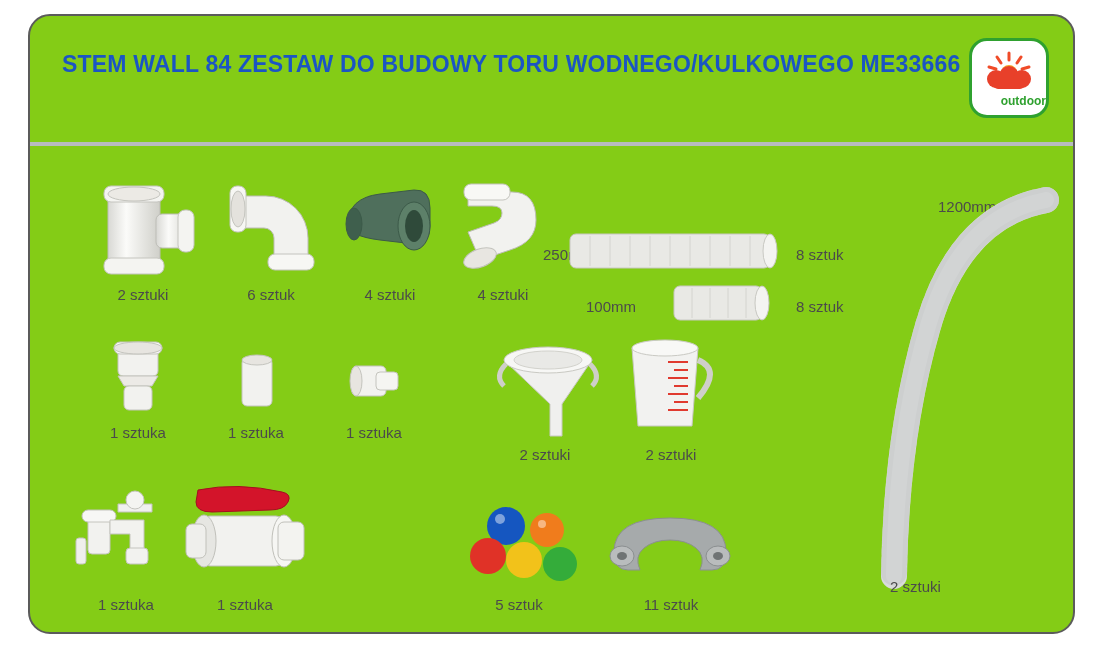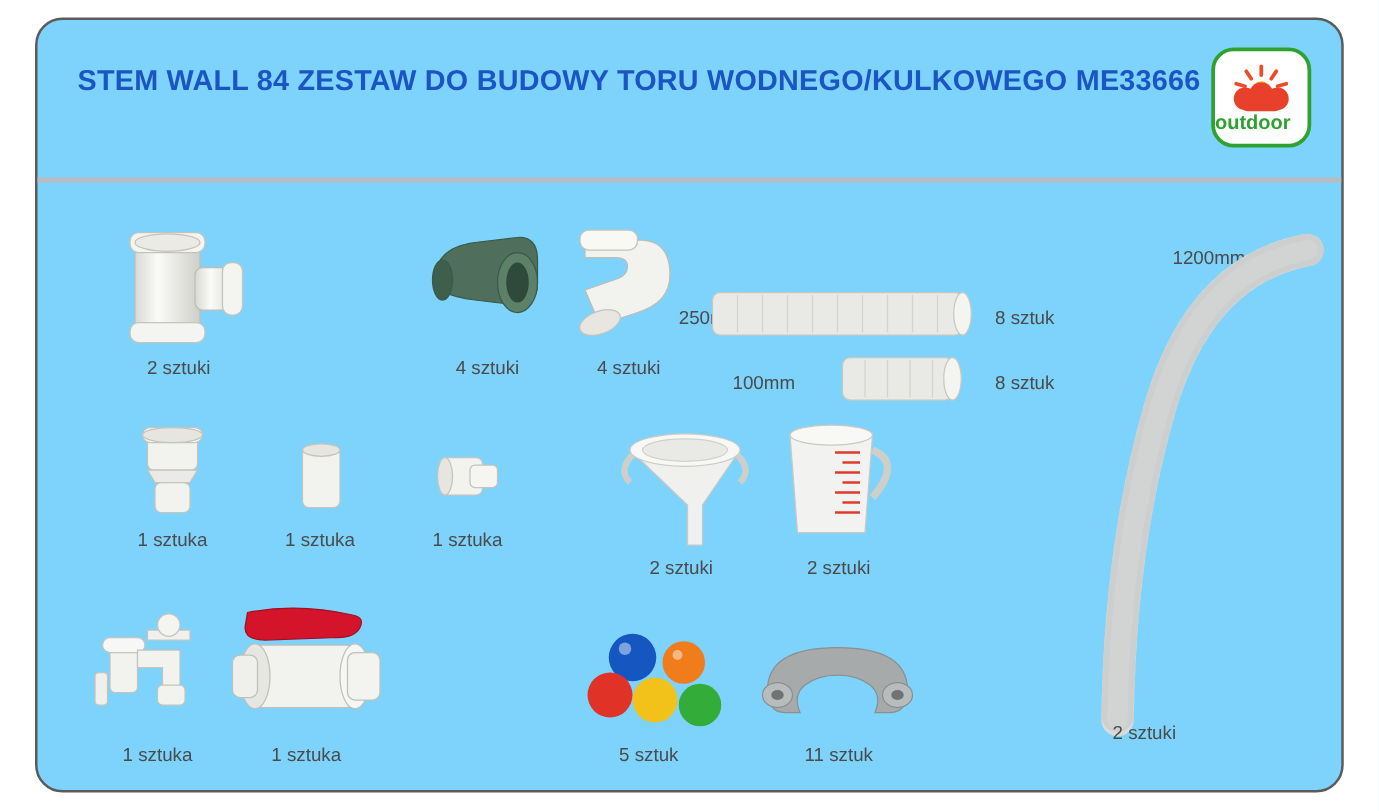--- a/index.html
+++ b/index.html
@@ -21,21 +21,21 @@
   }
   .card {
     position: absolute;
     left: 28px;
     top: 14px;
     width: 1047px;
     height: 620px;
     border: 2px solid #5b5b5b;
     border-radius: 22px;
     box-sizing: border-box;
-    background: #7dd3fc;
+    background: #84cc16;
     padding-left: 27px;
   }
   .header {
     position: absolute;
     left: 0;
     top: 0;
     width: 100%;
     height: 126px;
   }
   .title {
@@ -72,23 +72,23 @@
     position: absolute;
     left: 50%;
     top: 10px;
     transform: translateX(-50%);
   }
   .outdoor-badge .badge-label {
     position: absolute;
     left: 0;
     bottom: 7px;
     width: 100%;
-    text-align: left;
+    text-align: right;
     color: #2fa12f;
-    font-size: 16px;
+    font-size: 12px;
     font-weight: bold;
   }
 
   .content {
     position: absolute;
     left: 0;
     top: 130px;
     width: 100%;
     height: 486px;
   }
@@ -156,20 +156,29 @@
           <rect x="30" y="14" width="52" height="80" rx="6" fill="url(#gw1)" stroke="#bdbdb7"></rect>
           <rect x="26" y="10" width="60" height="16" rx="7" fill="#f4f4f1" stroke="#c4c4be"></rect>
           <rect x="26" y="82" width="60" height="16" rx="7" fill="#f4f4f1" stroke="#c4c4be"></rect>
           <rect x="78" y="38" width="36" height="34" rx="6" fill="url(#gw1)" stroke="#bdbdb7"></rect>
           <rect x="100" y="34" width="16" height="42" rx="7" fill="#f4f4f1" stroke="#c4c4be"></rect>
           <ellipse cx="56" cy="18" rx="26" ry="7" fill="#eceae5" stroke="#c4c4be"></ellipse>
         </svg>
         <div class="caption">2 sztuki</div>
       </div>
 
+      <div class="item" style="left:176px; top:30px; width:130px;">
+        <svg width="130" height="110" viewBox="0 0 130 110">
+          <path d="M30 20 h30 a42 42 0 0 1 42 42 v22 h-34 v-22 a10 10 0 0 0 -10 -10 h-28 z" fill="#f2f2ef" stroke="#bdbdb7"></path>
+          <rect x="24" y="10" width="16" height="46" rx="7" fill="#f7f7f4" stroke="#c4c4be"></rect>
+          <rect x="62" y="78" width="46" height="16" rx="7" fill="#f7f7f4" stroke="#c4c4be"></rect>
+          <ellipse cx="32" cy="33" rx="7" ry="18" fill="#e4e2dd" stroke="#c4c4be"></ellipse>
+        </svg>
+        <div class="caption">6 sztuk</div>
+      </div>
 
       <div class="item" style="left:300px; top:30px; width:120px;">
         <svg width="120" height="110" viewBox="0 0 120 110">
           <path d="M18 48 q0 -26 32 -30 l34 -4 q16 -1 16 18 v18 q0 18 -16 18 l-34 -4 q-32 -4 -32 -16 z" fill="#4f6f5c" stroke="#3c5a49"></path>
           <ellipse cx="84" cy="50" rx="16" ry="24" fill="#5d8069" stroke="#3c5a49"></ellipse>
           <ellipse cx="84" cy="50" rx="9" ry="16" fill="#2f4a3a"></ellipse>
           <ellipse cx="24" cy="48" rx="8" ry="16" fill="#3f5f4d" stroke="#3c5a49"></ellipse>
         </svg>
         <div class="caption">4 sztuki</div>
       </div>

